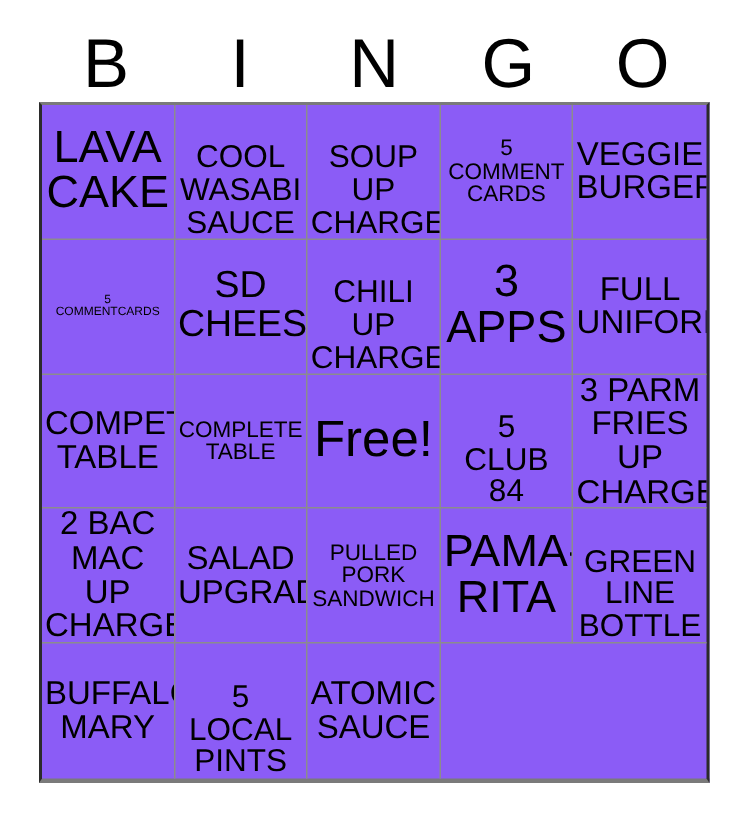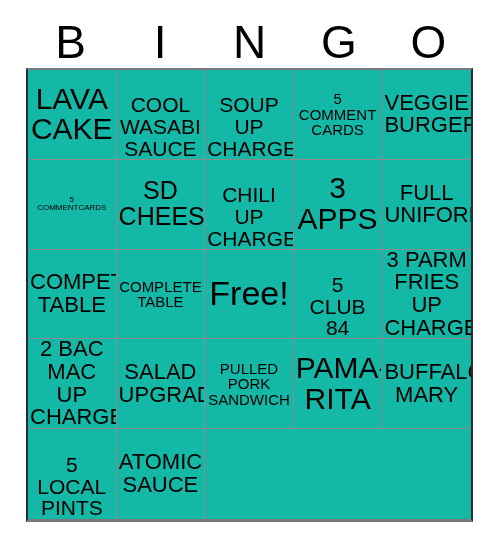--- a/index.html
+++ b/index.html
@@ -47,21 +47,21 @@
     width: 447px;
     height: 454px;
     display: grid;
     grid-template-columns: repeat(5, 1fr);
     grid-template-rows: repeat(5, 1fr);
     border-top: 2px solid #7a7a7a;
     border-left: 2px solid #2b2b2b;
     border-right: 2px solid #2b2b2b;
     border-bottom: 3px solid #7a7a7a;
     box-sizing: border-box;
-    background: #14b8a6;
+    background: #8b5cf6;
   }
   .cell {
     border-right: 1px solid #8c8c8c;
     border-bottom: 1px solid #8c8c8c;
     box-sizing: border-box;
     display: flex;
     align-items: center;
     justify-content: center;
     text-align: center;
     padding: 1px 2px;
@@ -180,20 +180,25 @@
       <div class="cell">
         <span class="cell-text sz-xs">PULLED
 PORK
 SANDWICH</span>
       </div>
       <div class="cell">
         <span class="cell-text sz-xl">PAMA-
 RITA</span>
       </div>
       <div class="cell">
+        <span class="cell-text sz-md">GREEN
+LINE
+BOTTLE</span>
+      </div>
+      <div class="cell">
         <span class="cell-text sz-sm">BUFFALO
 MARY</span>
       </div>
       <div class="cell">
         <span class="cell-text sz-md">5
 LOCAL
 PINTS</span>
       </div>
       <div class="cell">
         <span class="cell-text sz-sm">ATOMIC

